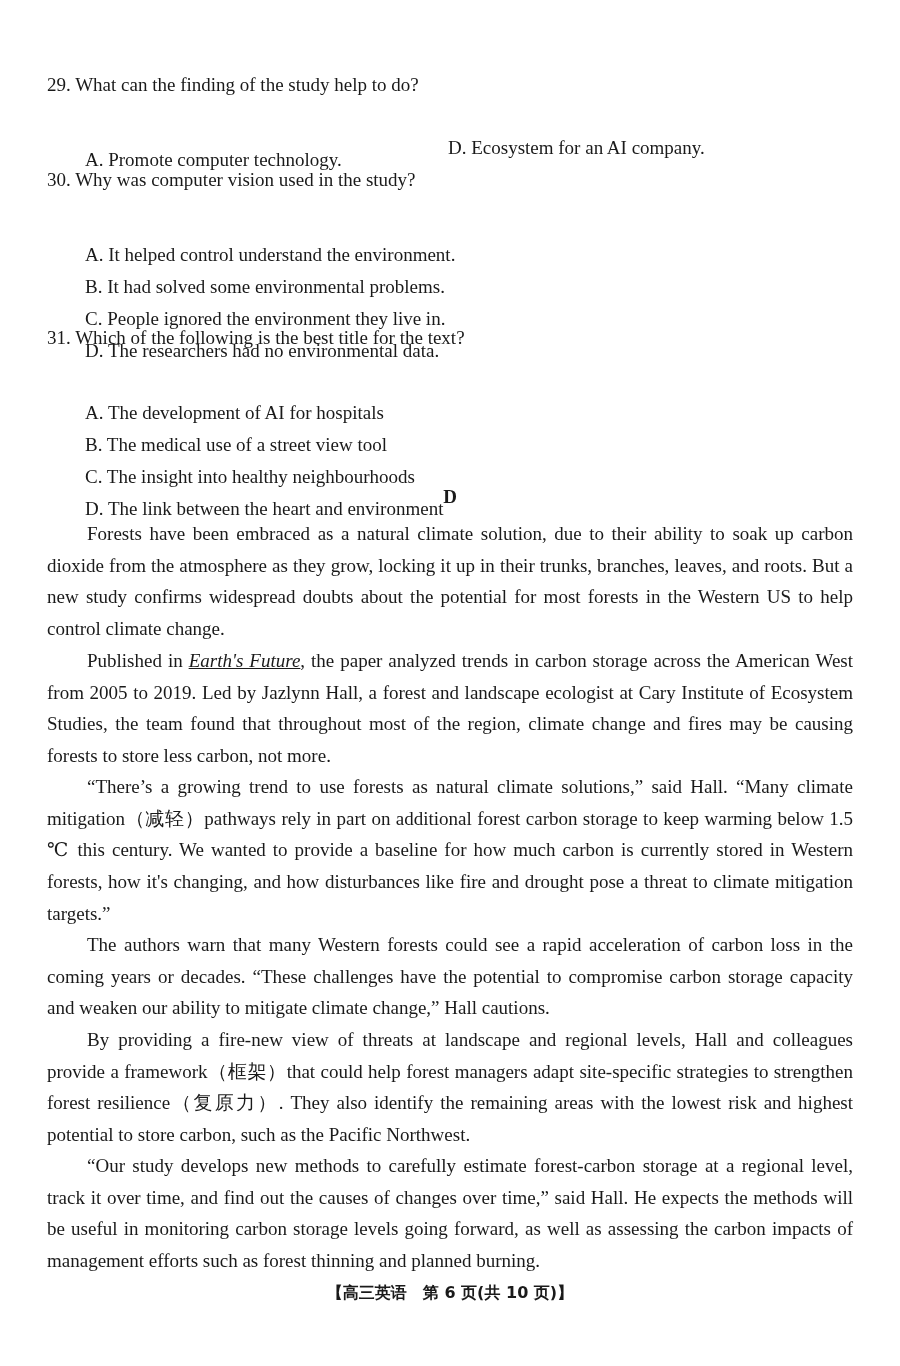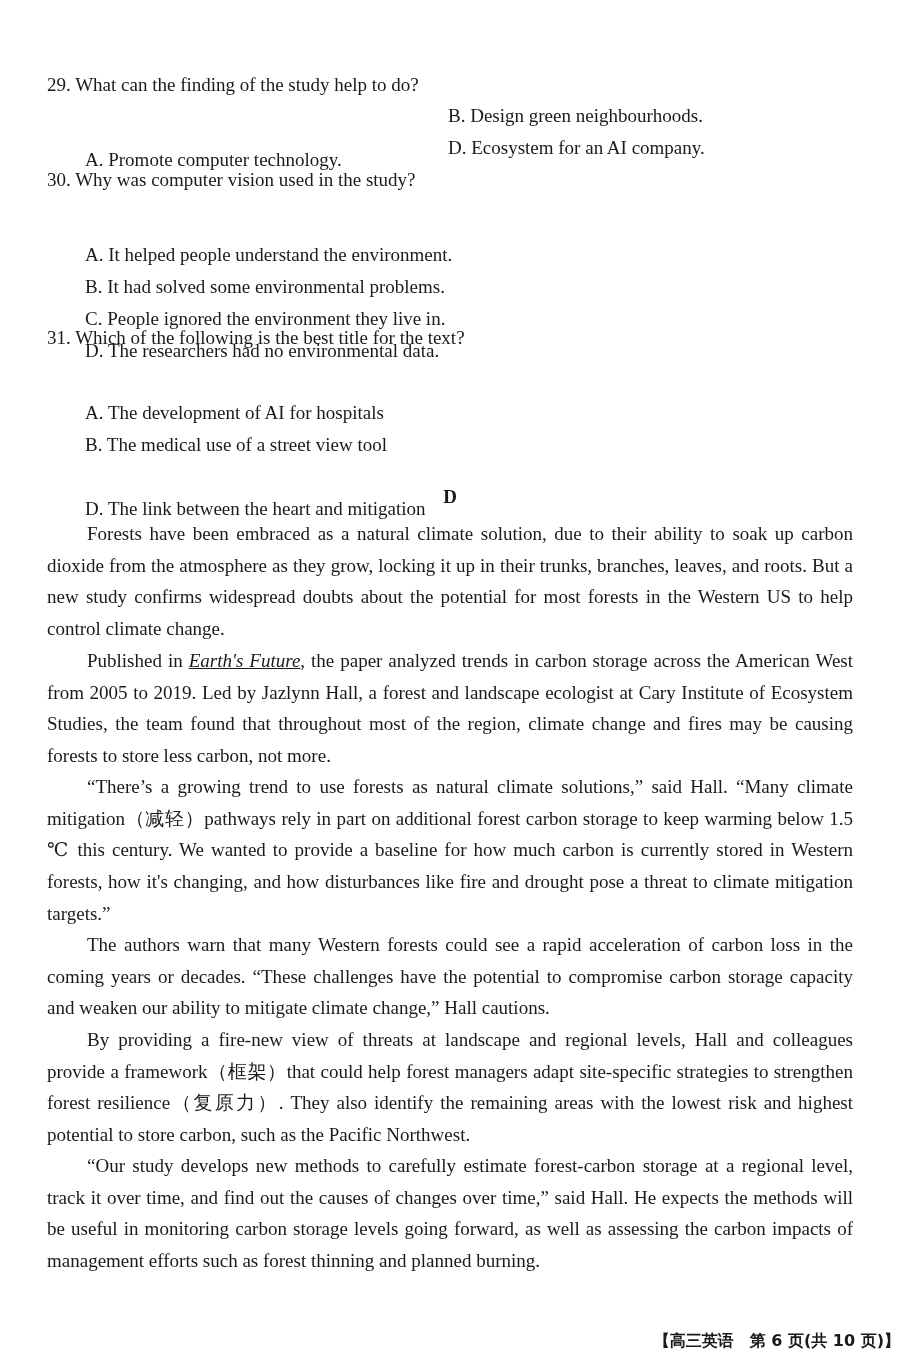--- a/index.html
+++ b/index.html
@@ -17,53 +17,53 @@
   .opt2 { left: 448px; }
   .heading { left: 0; width: 900px; text-align: center; font-weight: bold; font-size: 19px; }
   .para {
     position: absolute; left: 47px; width: 806px;
     font-size: 19px; line-height: 31.7px;
     text-align: justify; text-indent: 40px;
   }
   .u { }
   .i { font-style: italic; text-decoration: underline; }
   .footer {
-    position: absolute; left: 0; width: 900px; top: 1283px; text-align: right;
-    font-family: "DejaVu Sans", sans-serif; font-weight: bold; font-size: 16px; margin-top: 48px;
+    position: absolute; left: 0; width: 900px; top: 1283px; text-align: center;
+    font-family: "DejaVu Sans", sans-serif; font-weight: bold; font-size: 16px;
   }
 </style>
 </head>
 <body>
 
 <div class="page">
 
   <div class="line q" style="top:72px">
     <span>29.</span>
     <span>What can the finding of the study help to do?</span>
   </div>
   <div class="line opt" style="top:103px">A. Promote computer technology.</div>
-  <div class="line opt2" style="top:103px">B. Design green neighbourhoods.</div>
   <div class="line opt2" style="top:135px">D. Ecosystem for an AI company.</div>
 
   <div class="line q" style="top:167px">
     <span>30.</span>
     <span>Why was computer vision used in the study?</span>
   </div>
-  <div class="line opt" style="top:198px">A. It helped people understand the environment.</div>
+  <div class="line opt" style="top:198px">A. It helped control understand the environment.</div>
   <div class="line opt" style="top:262px">C. People ignored the environment they live in.</div>
   <div class="line opt" style="top:230px">B. It had solved some environmental problems.</div>
   <div class="line opt" style="top:294px">D. The researchers had no environmental data.</div>
 
   <div class="line q" style="top:325px">
     <span>31.</span>
     <span>Which of the following is the best title for the text?</span>
   </div>
   <div class="line opt" style="top:356px">A. The development of AI for hospitals</div>
   <div class="line opt" style="top:388px">B. The medical use of a street view tool</div>
-  <div class="line opt" style="top:452px">D. The link between the heart and mitigation</div>
+  <div class="line opt" style="top:420px">C. The insight into healthy neighbourhoods</div>
+  <div class="line opt" style="top:452px">D. The link between the heart and environment</div>
 
   <div class="line heading" style="top:484px; left:0; padding-left:0;">D</div>
 
   <p class="para" style="top:499px"><span>Forests have been embraced as a natural climate solution, due to their ability to </span><span class="u">soak up</span><span> carbon dioxide from the atmosphere as they grow, locking it up in their trunks, branches, leaves, and roots. But a new study confirms widespread doubts about the potential for most forests in the Western US to help control climate change.</span></p>
 
   <p class="para" style="top:626px"><span>Published in </span><span class="i">Earth's Future</span><span>, the paper analyzed trends in carbon storage across the American West from 2005 to 2019. Led by Jazlynn Hall, a forest and landscape ecologist at Cary Institute of Ecosystem Studies, the team found that throughout most of the region, climate change and fires may be causing forests to store less carbon, not more.</span></p>
 
   <p class="para" style="top:752px">“There’s a growing trend to use forests as natural climate solutions,” said Hall. “Many climate mitigation（减轻）pathways rely in part on additional forest carbon storage to keep warming below 1.5 ℃ this century. We wanted to provide a baseline for how much carbon is currently stored in Western forests, how it's changing, and how disturbances like fire and drought pose a threat to climate mitigation targets.”</p>
 
   <p class="para" style="top:910px">The authors warn that many Western forests could see a rapid acceleration of carbon loss in the coming years or decades. “These challenges have the potential to compromise carbon storage capacity and weaken our ability to mitigate climate change,” Hall cautions.</p>

